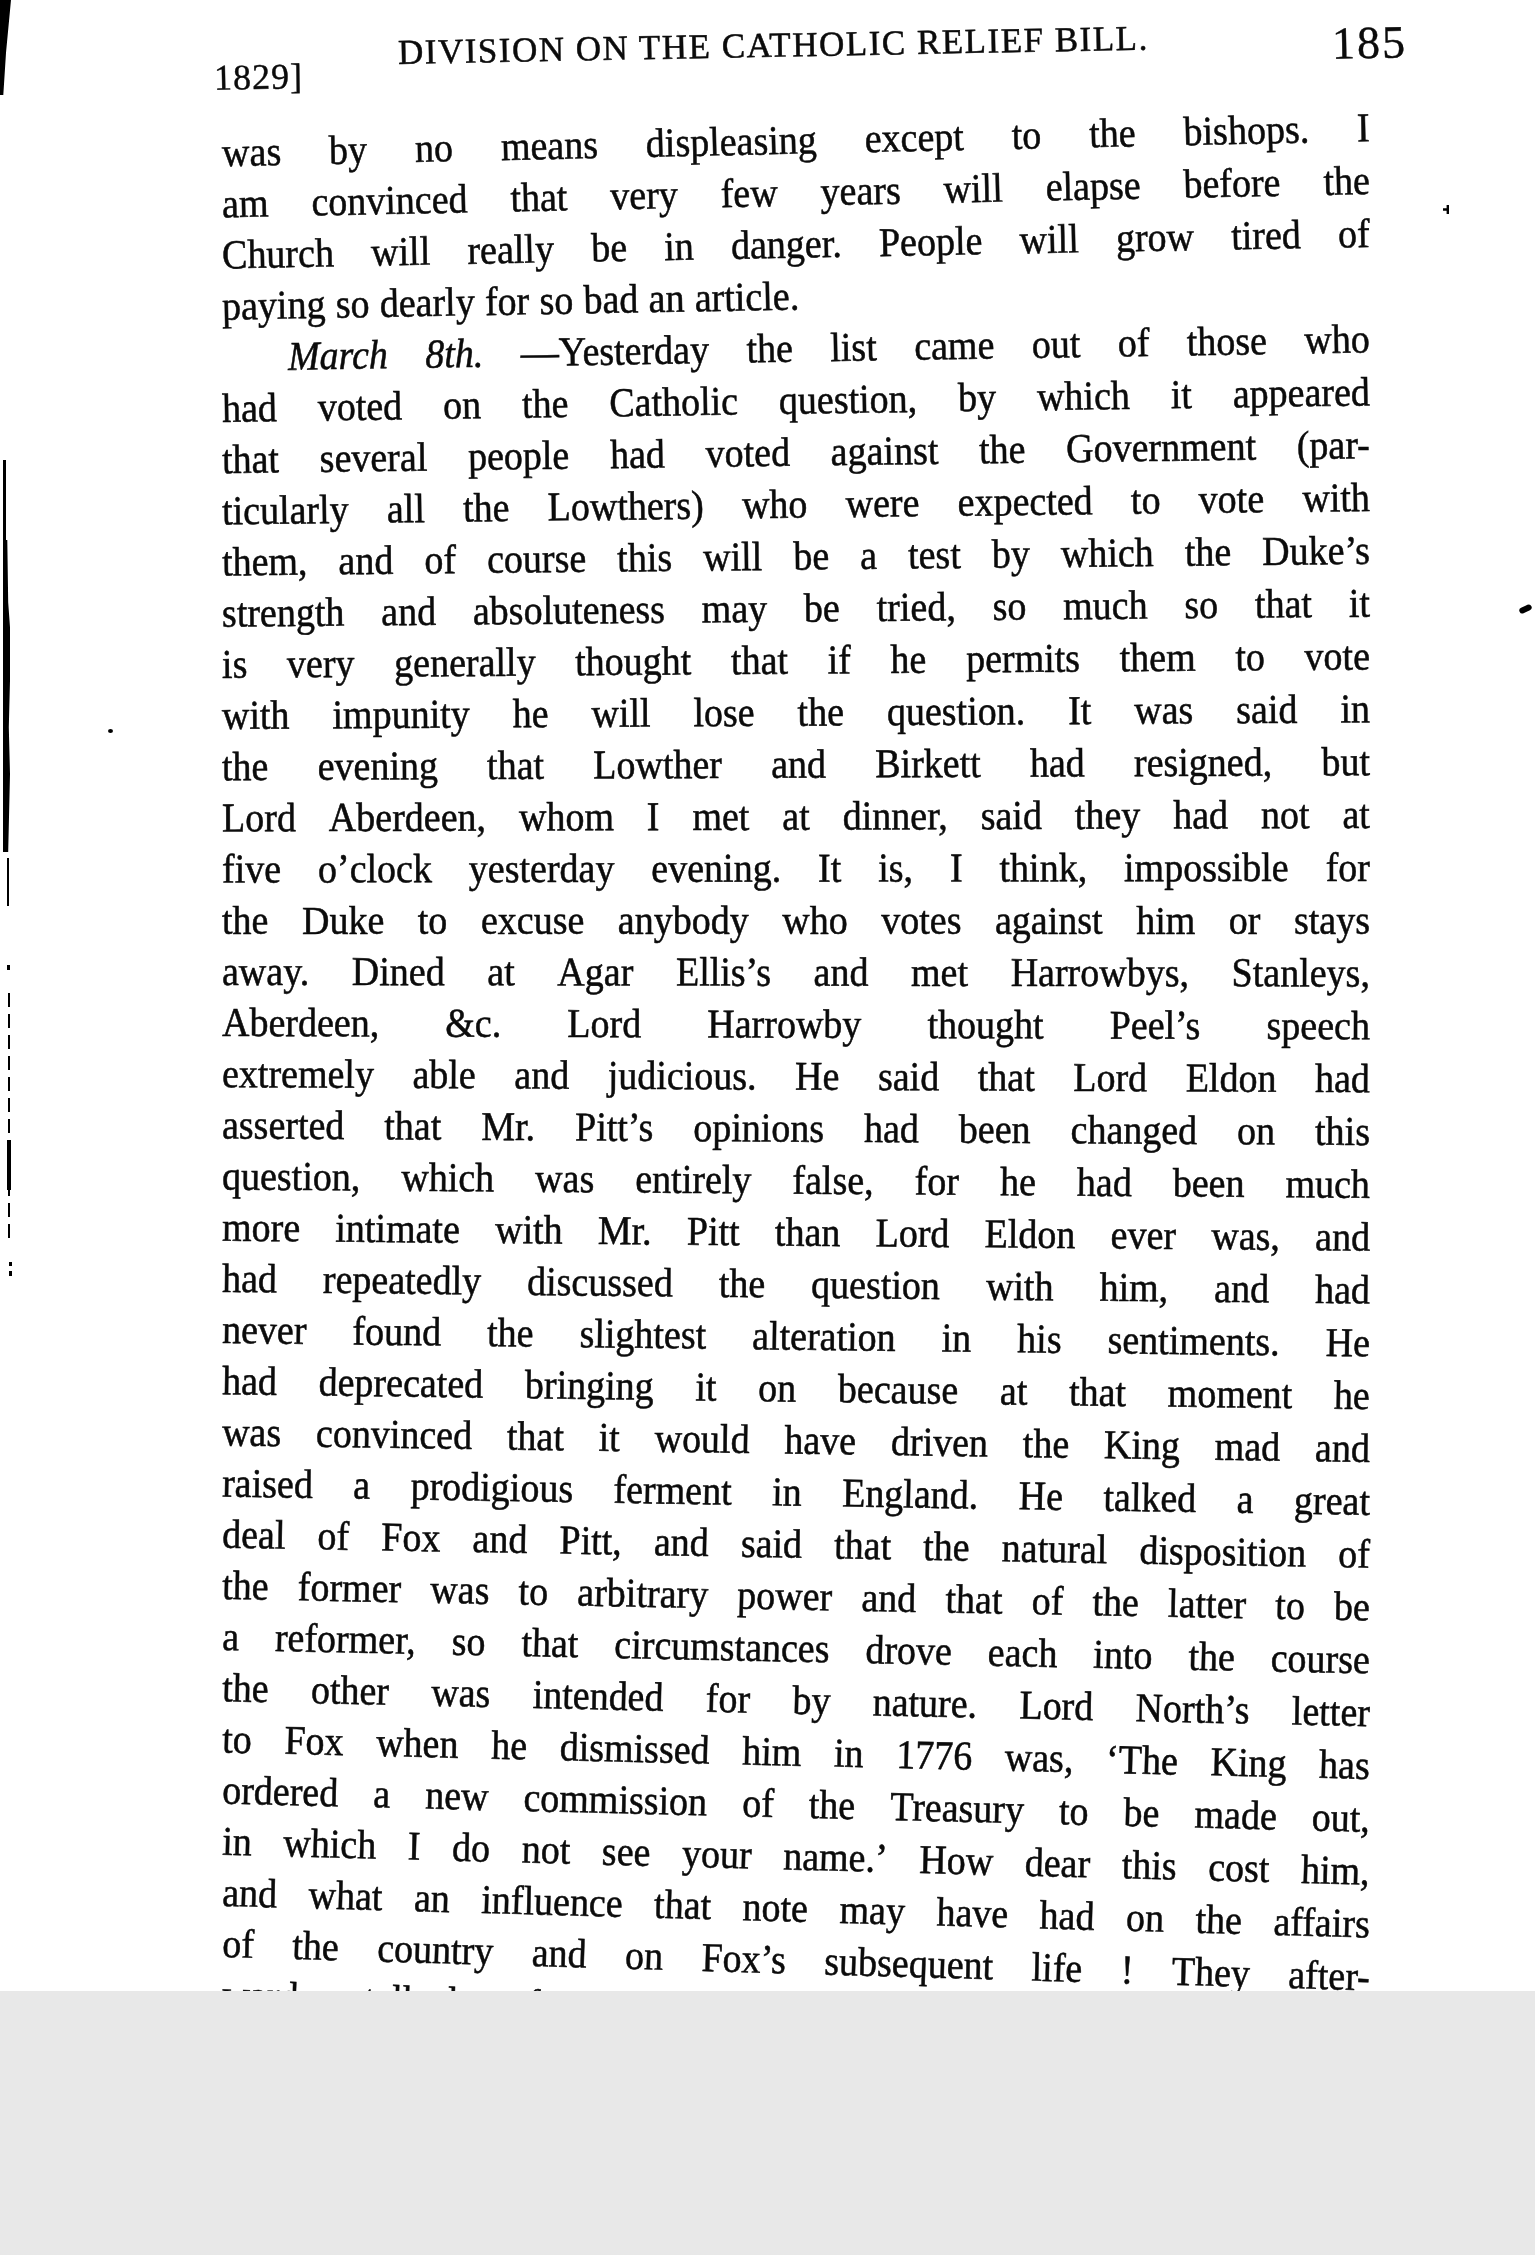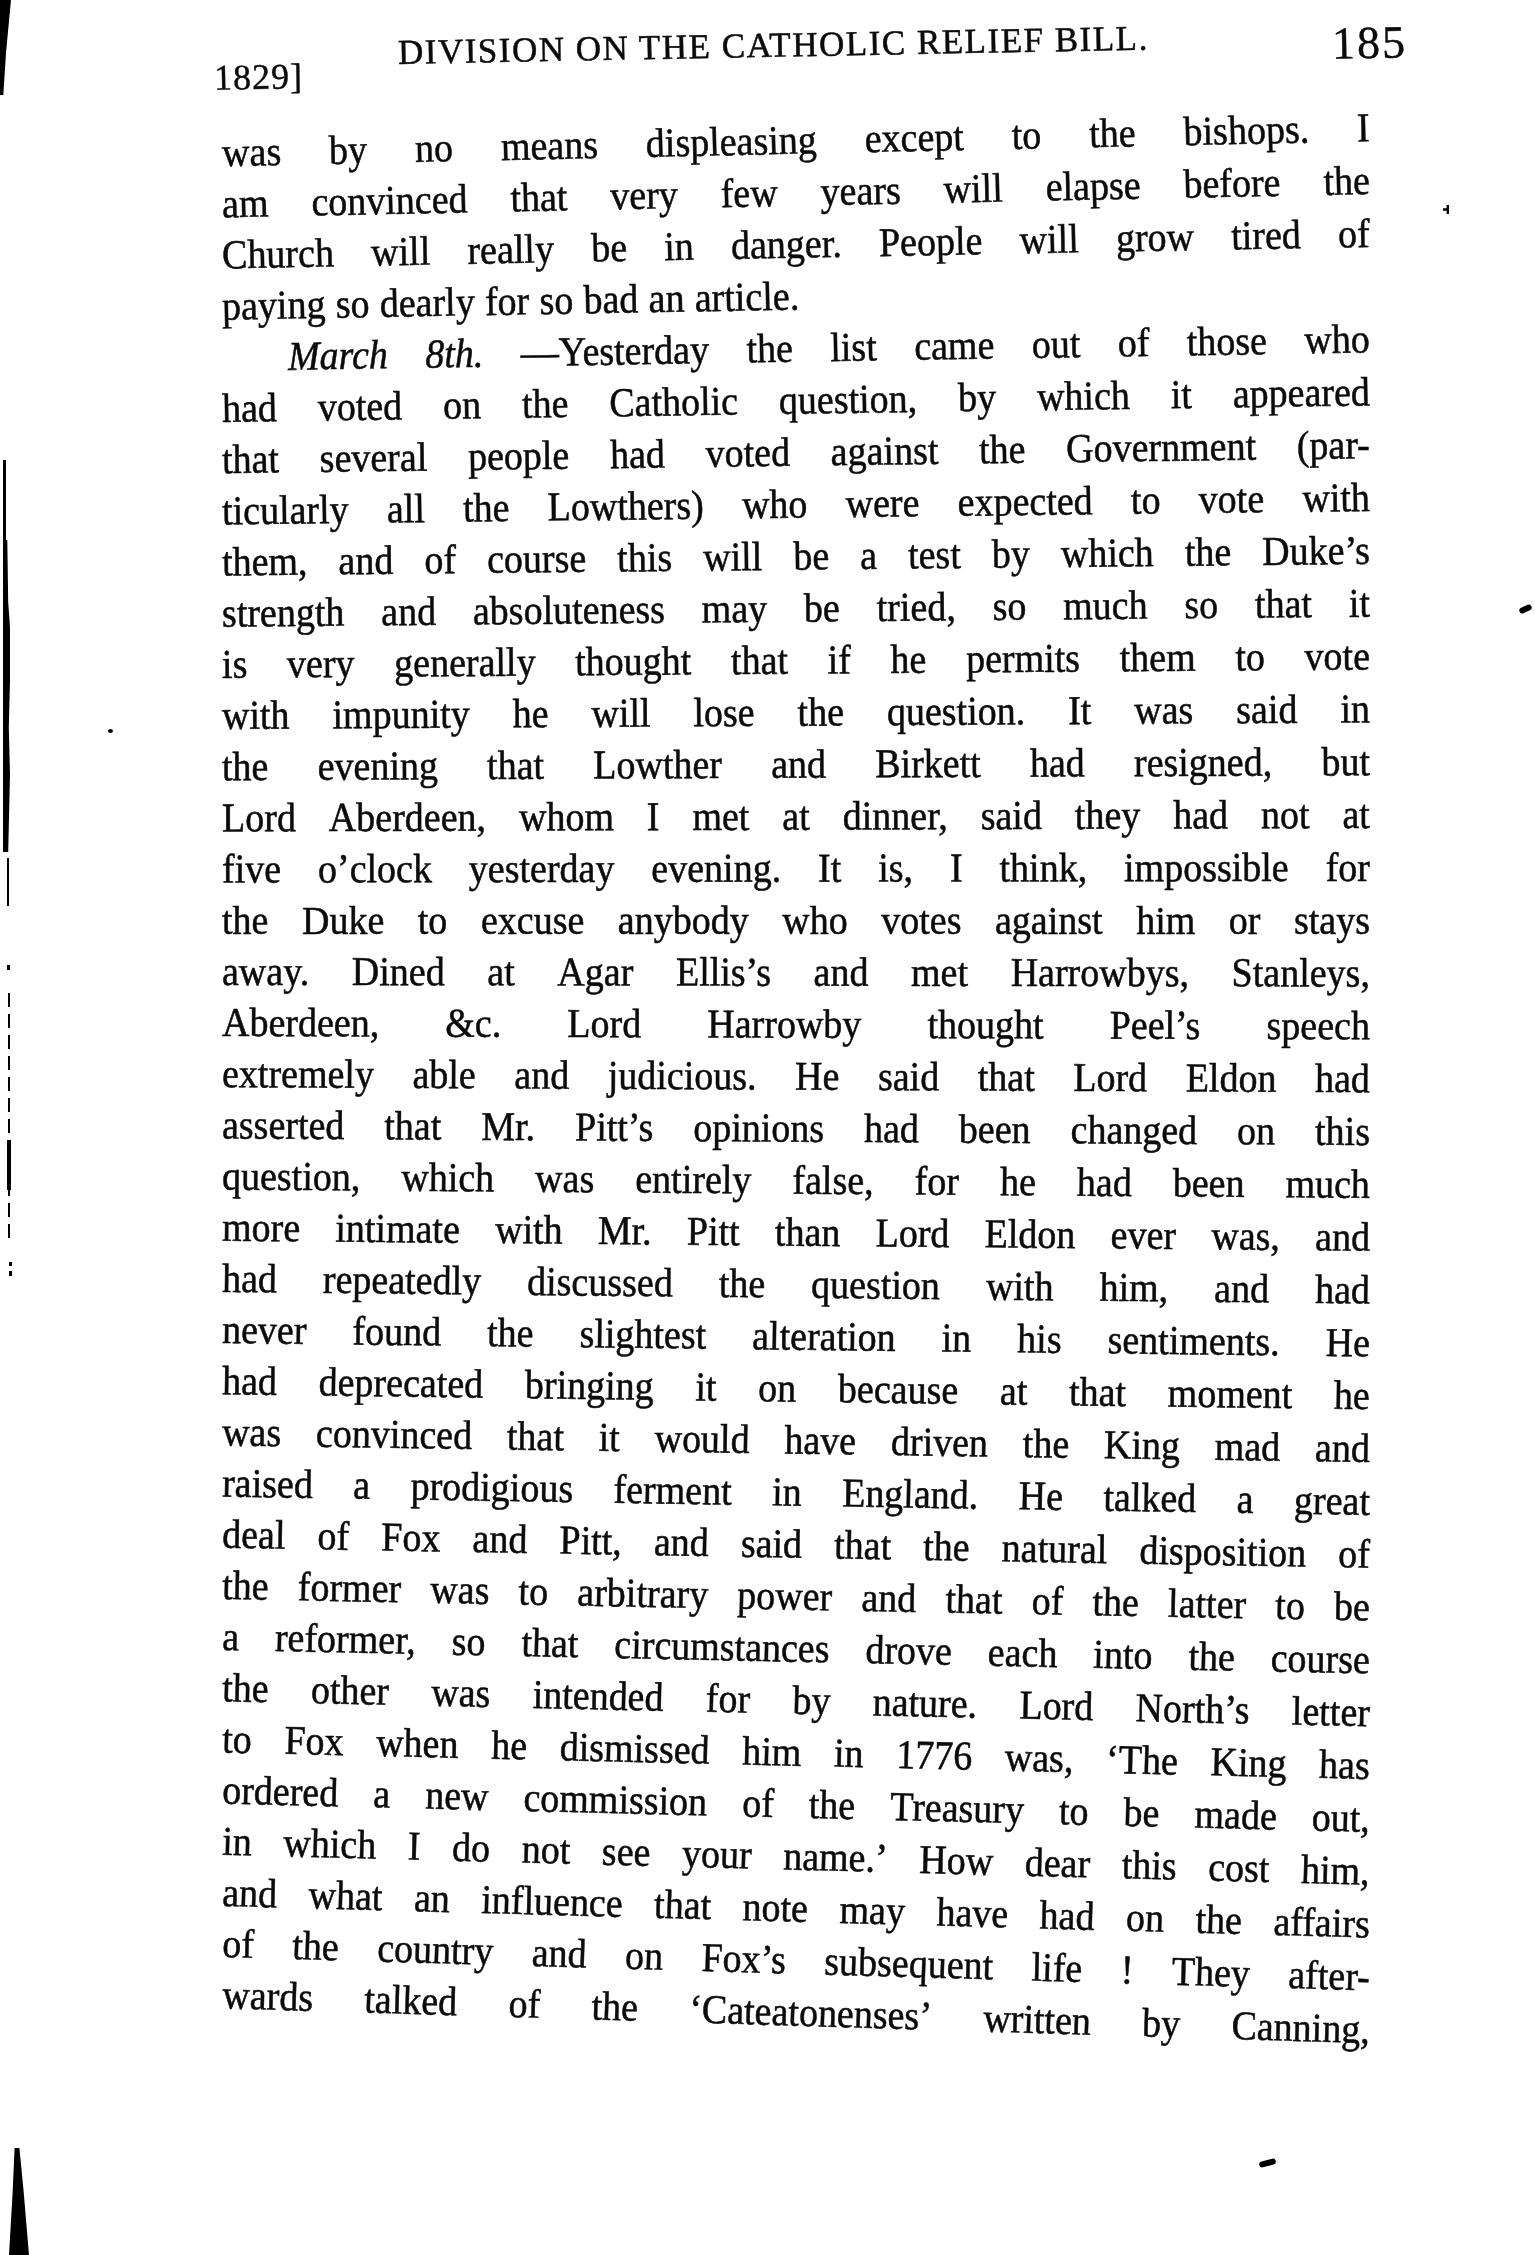--- a/index.html
+++ b/index.html
@@ -1,19 +1,19 @@
 <!DOCTYPE html>
 <html><head>
 <meta charset="utf-8">
 <style>
   html, body { margin: 0; padding: 0; background: #e8e8e8; }
   .page {
     position: relative;
     width: 1535px;
-    height: 2255px;
+    height: 1991px;
     background: #ffffff;
     overflow: hidden;
     font-family: "Liberation Serif", serif;
     color: #0b0b0b;
   }
   
   .header-year {
     position: absolute;
     left: 214px; top: 56px;
     font-size: 36px;

